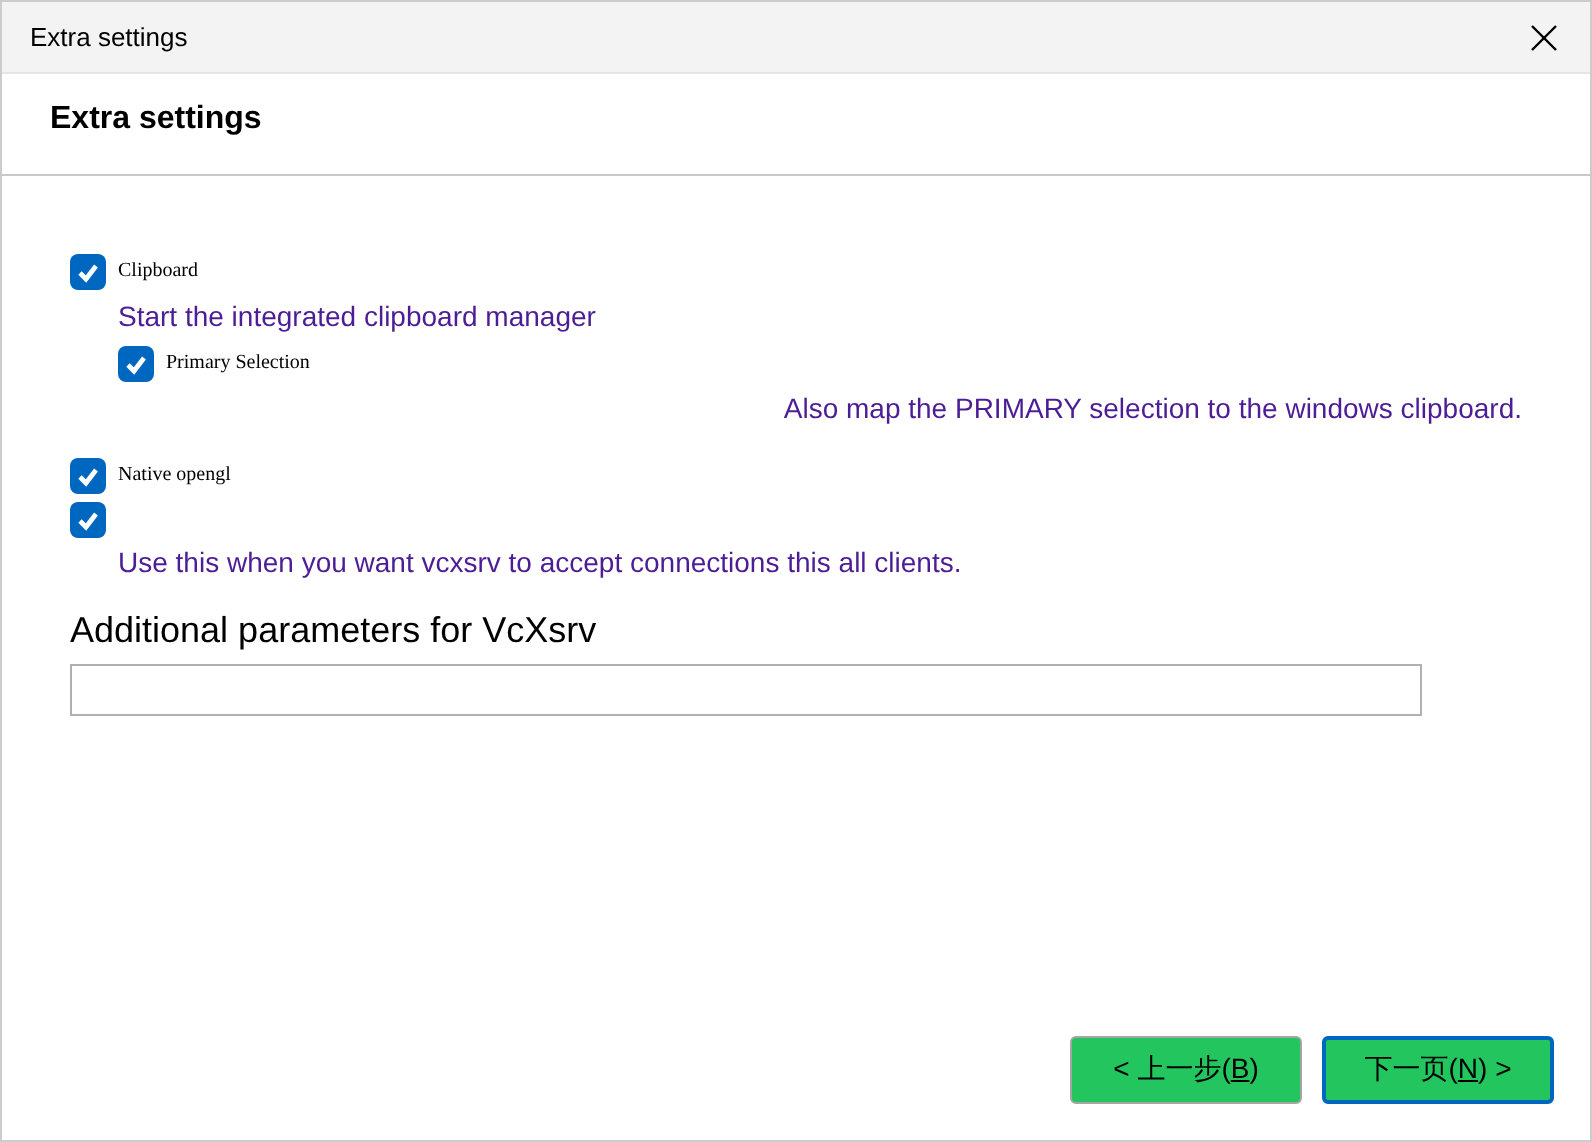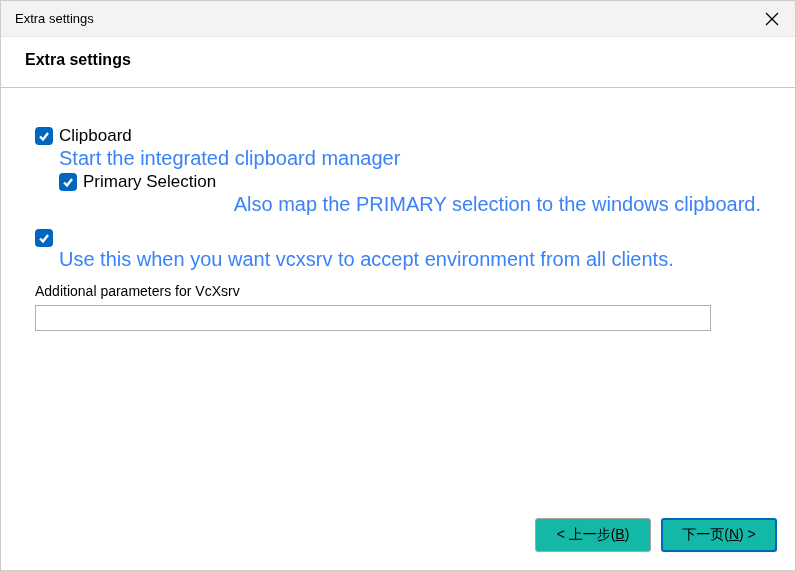--- a/index.html
+++ b/index.html
@@ -71,34 +71,35 @@
 }
 .checkbox.checked {
   background: #0067c0;
 }
 .checkbox.checked svg {
   width: 12px; height: 12px;
   stroke: #fff; stroke-width: 2.4; fill: none;
 }
 
 .label {
-  font-size: 17px;
+  font-size: 10px;
   line-height: 20px;
+  font-family: Liberation Serif, serif;
 }
 .desc {
-  font-size: 20px;
+  font-size: 14px;
   line-height: 20px;
-  color: #3b82f6;
+  color: #4c1d95;
   padding-left: 24px;
   margin-bottom: 14px;
 }
 .desc.indent2 { padding-left: 48px; text-align: right; }
 
 .param-label {
-  font-size: 14px;
+  font-size: 18px;
   margin-top: 6px;
   margin-bottom: 6px;
 }
 .param-input {
   width: 676px;
   height: 26px;
   border: 1px solid #b0b0b0;
   background: #fff;
   padding: 2px 6px;
   font-size: 13px;
@@ -108,21 +109,21 @@
   position: absolute;
   bottom: 18px;
   right: 18px;
   display: flex;
   gap: 10px;
 }
 .btn {
   min-width: 116px;
   height: 34px;
   border: 1px solid #a5a5a5;
-  background: #14b8a6;
+  background: #22c55e;
   border-radius: 3px;
   font-size: 14px;
   font-family: inherit;
   cursor: pointer;
   padding: 0 16px;
 }
 .btn.primary {
   border: 2px solid #0067c0;
 }
 .underline { text-decoration: underline; }
@@ -159,29 +160,37 @@
   <div class="row indent" style="margin-top:-10px;">
     <div class="checkbox checked">
       <svg viewBox="0 0 12 12">
           <polyline points="2,6.5 5,9.5 10,3"></polyline>
         </svg>
     </div>
     <span class="label">Primary Selection</span>
   </div>
   <div class="desc indent2">Also map the PRIMARY selection to the windows clipboard.</div>
 
-
   <div class="row">
     <div class="checkbox checked">
       <svg viewBox="0 0 12 12">
           <polyline points="2,6.5 5,9.5 10,3"></polyline>
         </svg>
     </div>
-  </div>
-  <div class="desc">Use this when you want vcxsrv to accept environment from all clients.</div>
+    <span class="label">Native opengl</span>
+  </div>
+
+  <div class="row">
+    <div class="checkbox checked">
+      <svg viewBox="0 0 12 12">
+          <polyline points="2,6.5 5,9.5 10,3"></polyline>
+        </svg>
+    </div>
+  </div>
+  <div class="desc">Use this when you want vcxsrv to accept connections this all clients.</div>
 
   <div class="param-label">Additional parameters for VcXsrv</div>
   <input class="param-input" type="text" value="" style="">
 </div>
 
 <div class="button-row">
   <button class="btn">
     <span>&lt; 上一步(</span><span class="underline">B</span><span>)</span>
   </button>
   <button class="btn primary">

